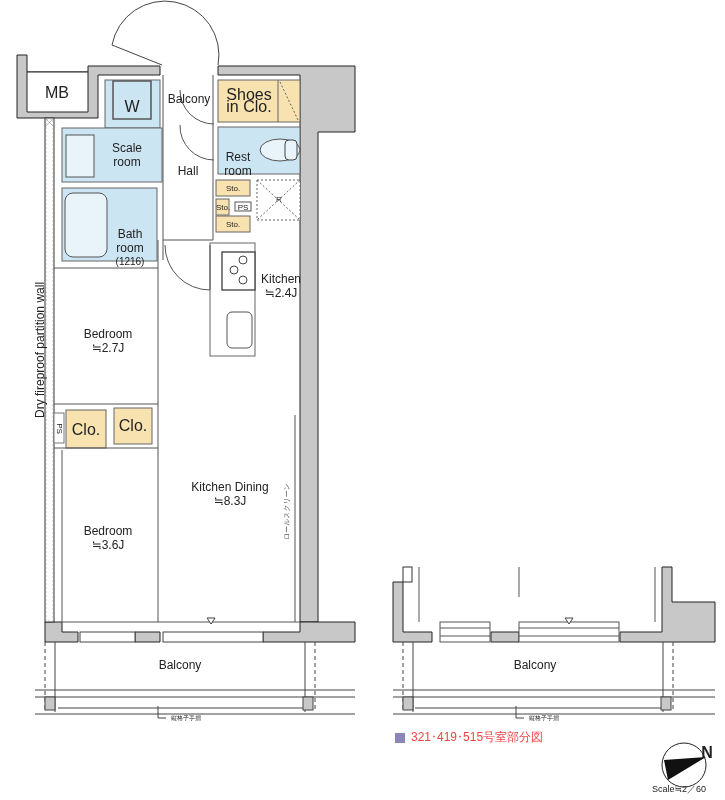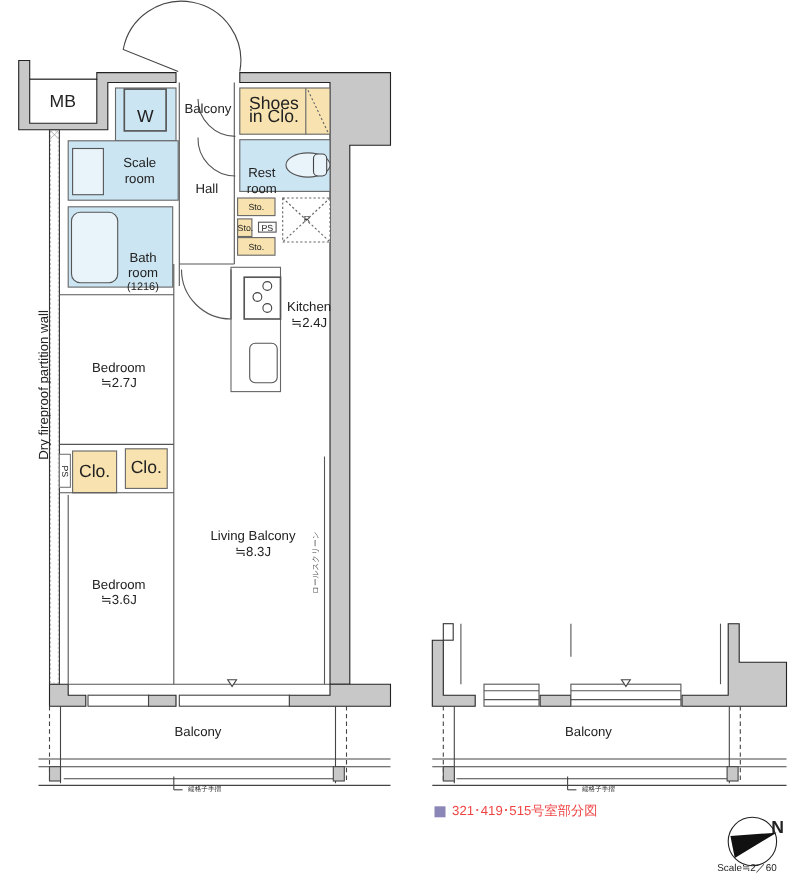--- a/index.html
+++ b/index.html
@@ -187,21 +187,21 @@
   <div>≒2.4J</div>
 </div>
 <div class="lbl" style="left:76px;top:327px;width:64px;">
   <div>Bedroom</div>
   <div>≒2.7J</div>
 </div>
 <div class="lbl xs" style="left:52px;top:424px;width:14px;transform:rotate(90deg);">PS</div>
 <div class="lbl sm" style="left:66px;top:424px;width:40px;">Clo.</div>
 <div class="lbl sm" style="left:114px;top:420px;width:38px;">Clo.</div>
 <div class="lbl" style="left:180px;top:480px;width:100px;">
-  <div>Living Balcony</div>
+  <div>Kitchen Dining</div>
   <div>≒8.3J</div>
 </div>
 <div class="vert" style="left:282px;top:540px;font-size:7px;color:#555;">ロールスクリーン</div>
 <div class="lbl" style="left:76px;top:524px;width:64px;">
   <div>Bedroom</div>
   <div>≒3.6J</div>
 </div>
 <div class="lbl" style="left:150px;top:658px;width:60px;">Balcony</div>
 <div class="lbl" style="left:505px;top:658px;width:60px;">Balcony</div>
 <div class="vert" style="left:33px;top:418px;">Dry fireproof partition wall</div>

